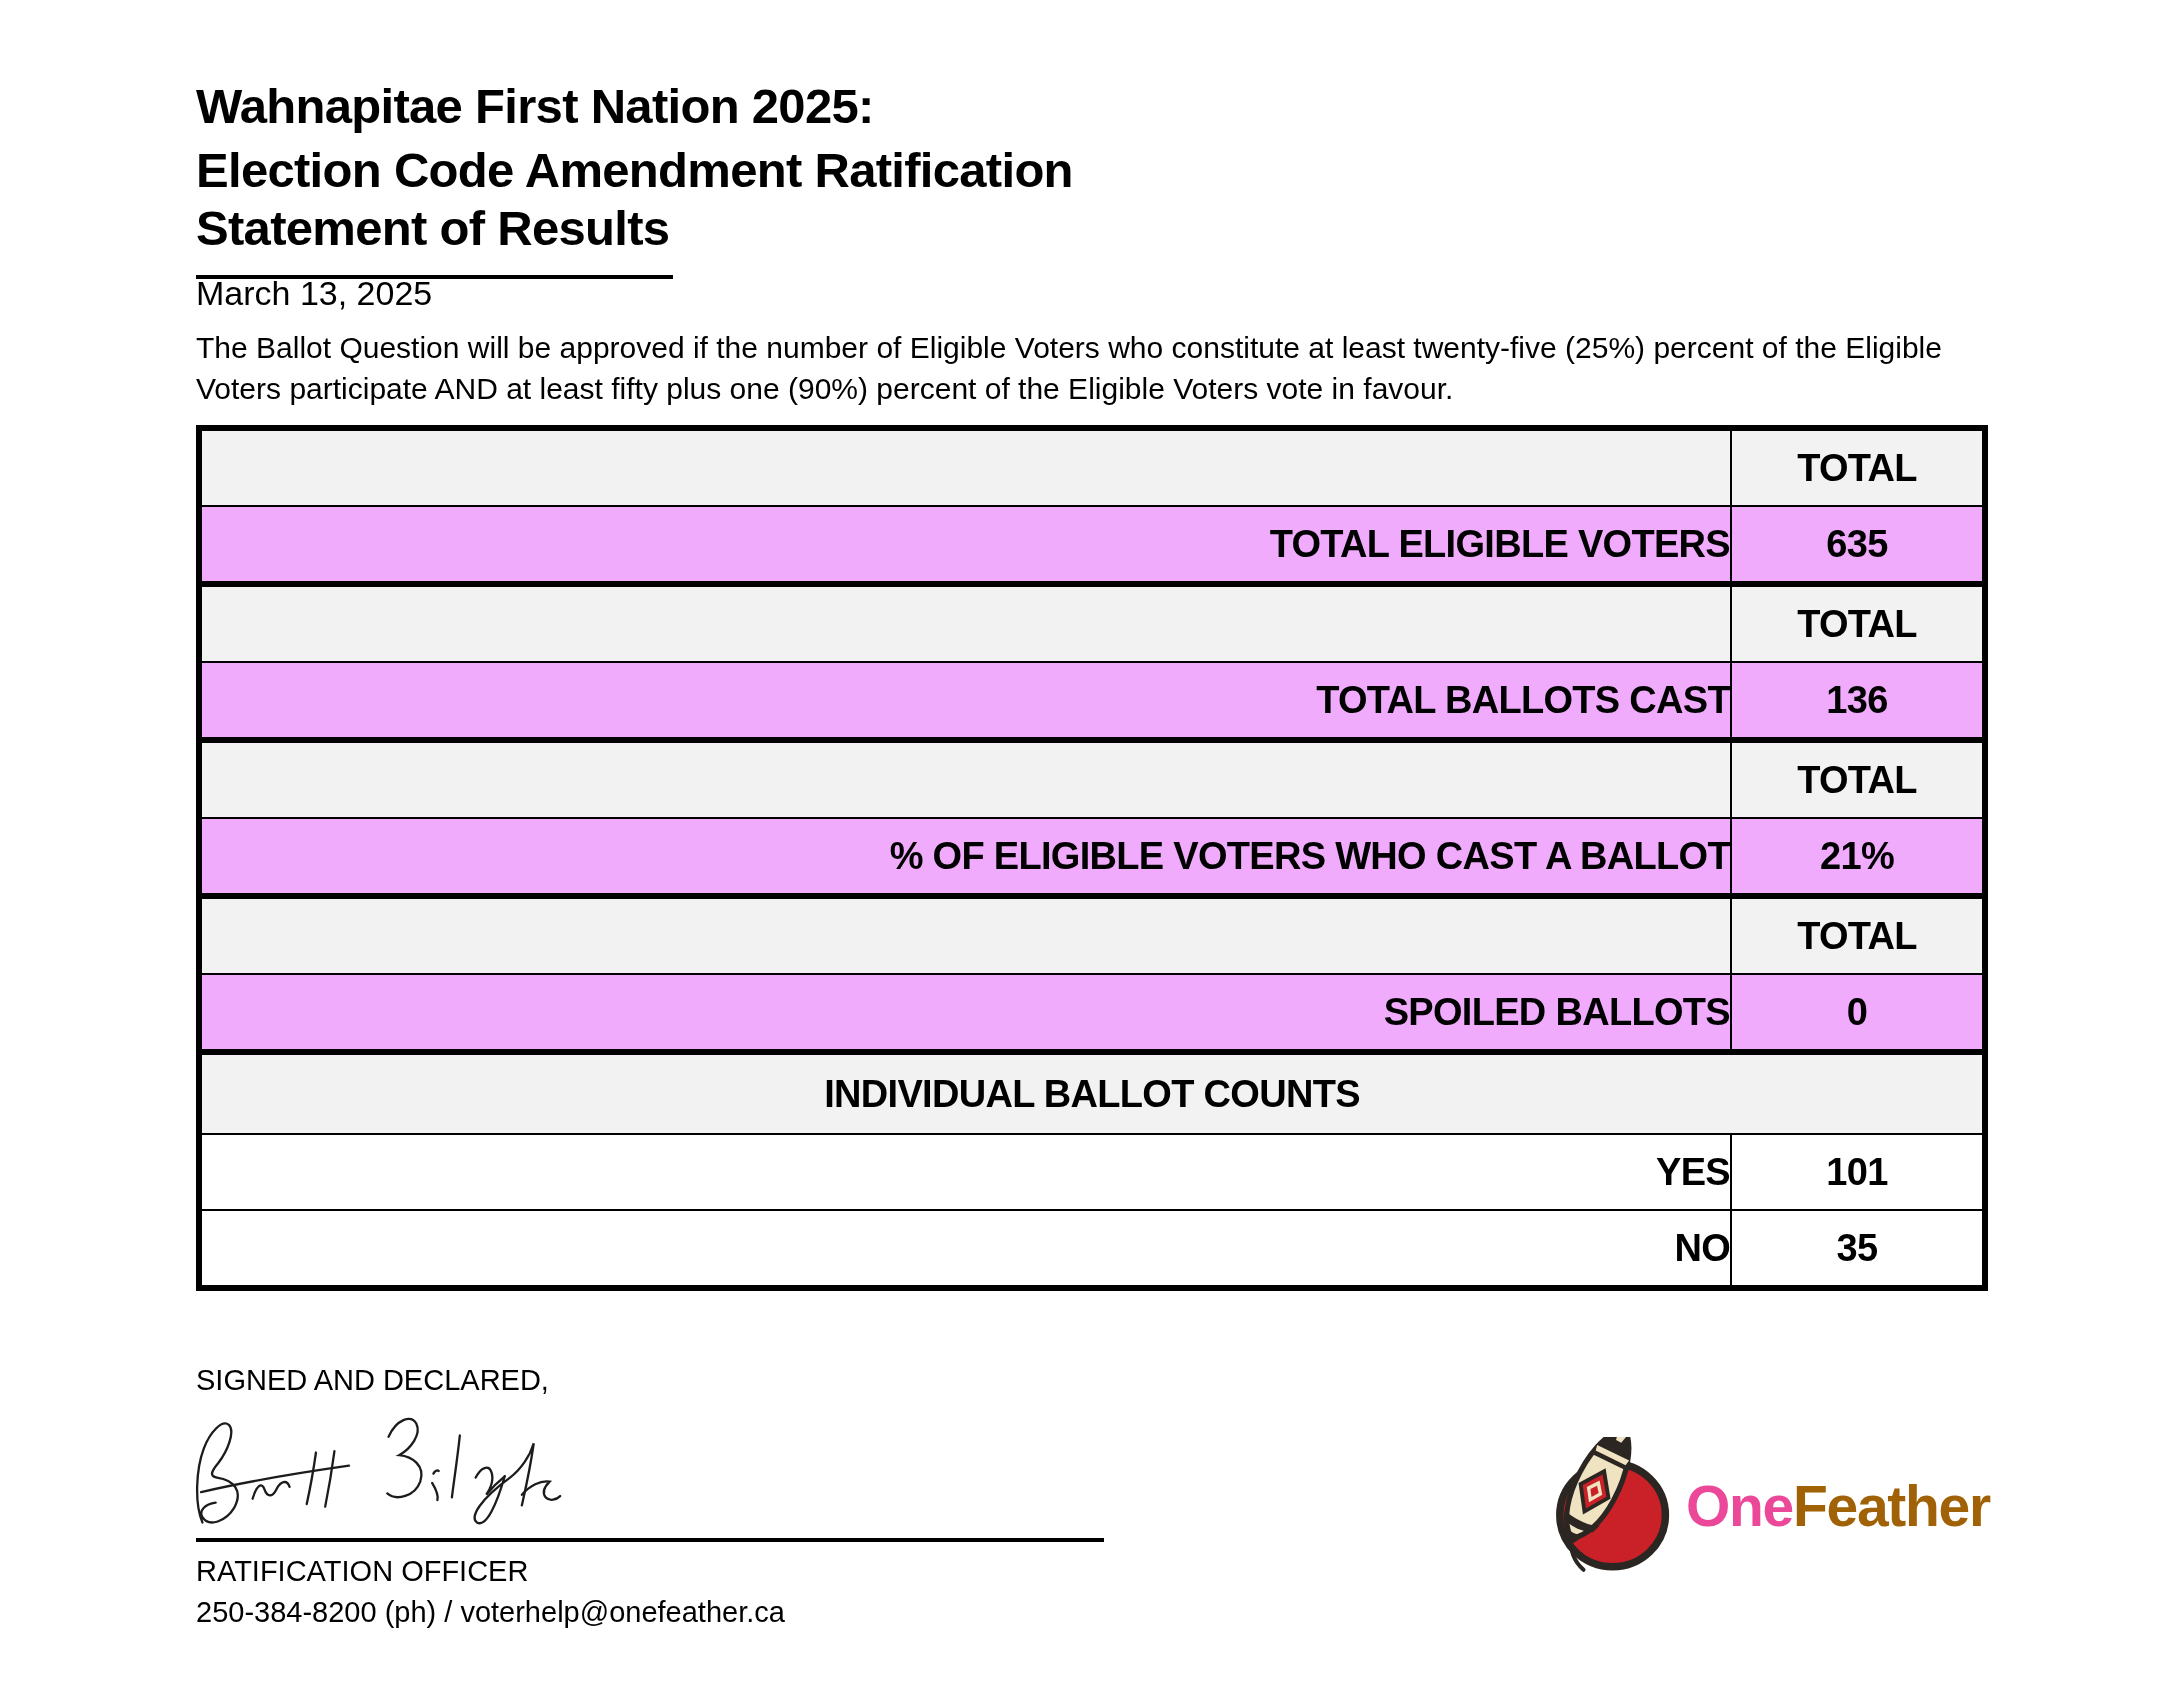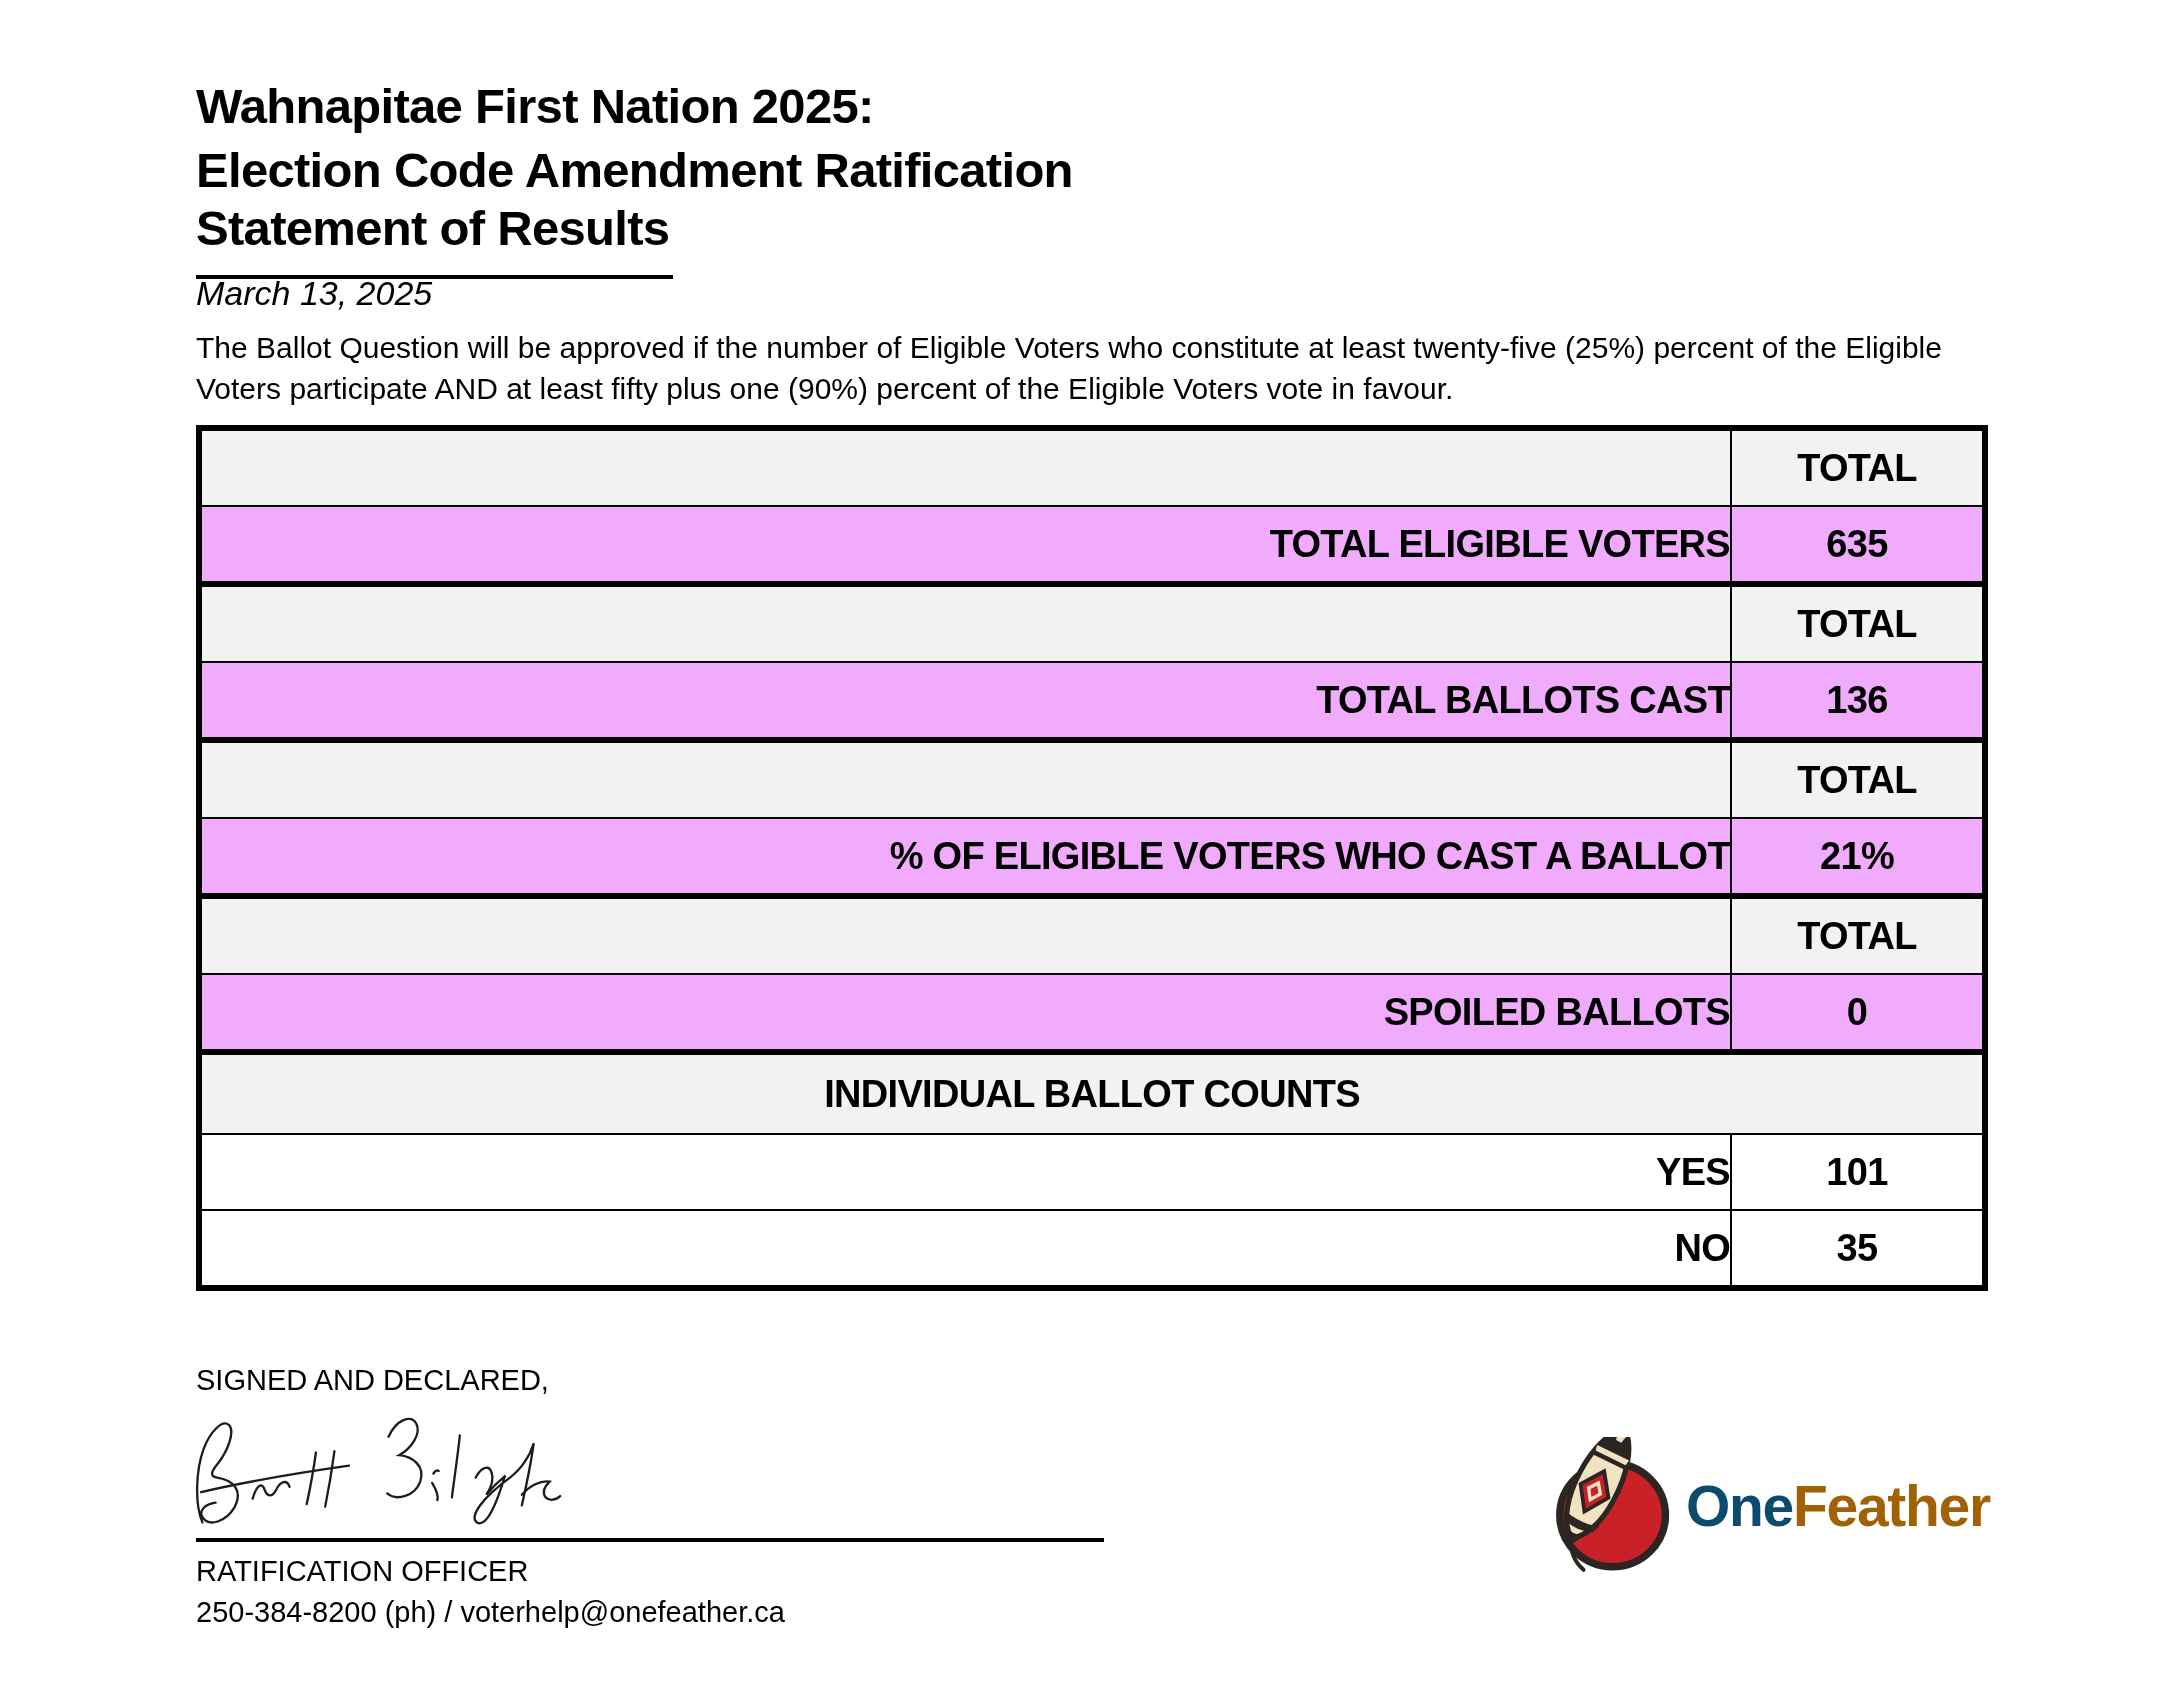--- a/index.html
+++ b/index.html
@@ -9,21 +9,21 @@
     color:#000;
     position:relative;
     overflow:hidden;
   }
   .page{position:absolute;left:0;top:0;width:2183px;height:1217px;background:#fff;}
 
   
   .title-block{position:absolute;left:196px;top:74px;font-weight:bold;font-size:49px;line-height:64px;letter-spacing:-0.7px;white-space:nowrap;}
   .subtitle{position:absolute;left:196px;top:200px;font-weight:bold;font-size:49px;line-height:56px;letter-spacing:-0.7px;white-space:nowrap;
             display:inline-block;border-bottom:4.6px solid #000;padding-bottom:19px;padding-right:4px;}
-  .doc-date{position:absolute;left:196px;top:274px;font-style:italic;font-size:34px;line-height:38px;white-space:nowrap;}
+  .doc-date{position:absolute;left:196px;top:274px;font-size:34px;line-height:38px;white-space:nowrap;}
 
   
   .intro{position:absolute;left:196px;top:327px;font-size:30px;line-height:41px;}
   .intro .line{white-space:nowrap;}
 
   
   .results{position:absolute;left:196px;top:425px;}
   table.results-table{
     border-collapse:collapse;
     table-layout:fixed;
@@ -50,21 +50,21 @@
   
   .declared{position:absolute;left:196px;top:1362px;font-size:29px;line-height:37px;white-space:nowrap;}
   .signature-svg{position:absolute;left:193px;top:1405px;}
   .sig-line{position:absolute;left:196px;top:1538px;width:908px;height:4px;background:#000;}
   .officer{position:absolute;left:196px;top:1553px;font-size:29px;line-height:37px;white-space:nowrap;}
   .contact{position:absolute;left:196px;top:1594px;font-size:29px;line-height:37px;white-space:nowrap;}
 
   
   .logo{position:absolute;left:1538px;top:1437px;display:flex;align-items:center;gap:16px;}
   .wordmark{font-weight:bold;font-size:57px;letter-spacing:-1.3px;white-space:nowrap;line-height:57px;}
-  .wordmark .one{color:#0c4a6e;}
+  .wordmark .one{color:#ec4899;}
   .wordmark .feather{color:#a16207;}
 </style>
 </head>
 <body>
 
 <div class="page">
 
   <div class="title-block">
     <div>Wahnapitae First Nation 2025:</div>
     <div>Election Code Amendment Ratification</div>

